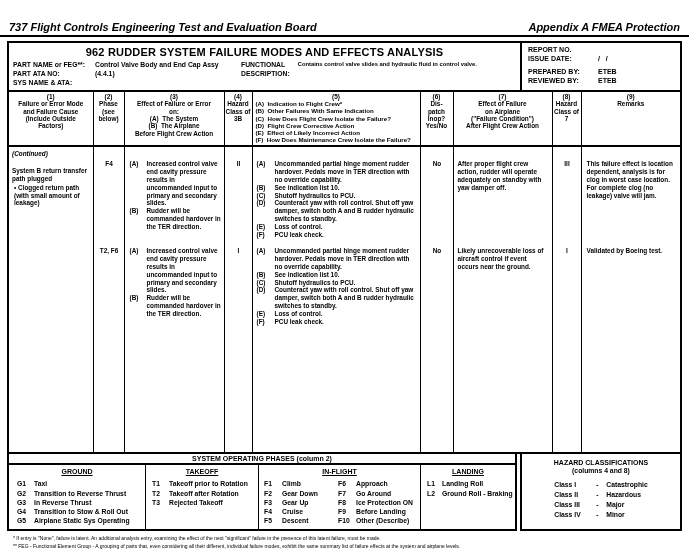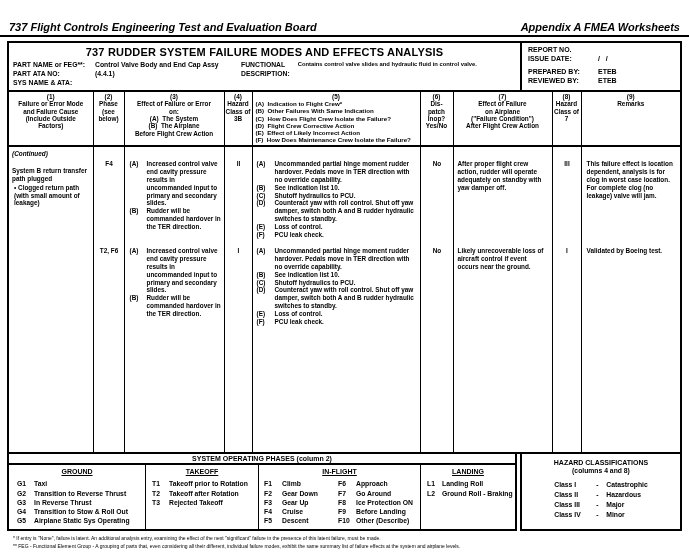--- a/index.html
+++ b/index.html
@@ -79,29 +79,29 @@
 
   .footnotes { margin:3px 7px 0 13px; font-size:5px; line-height:1.6; }
 </style>
 </head>
 <body>
 
 <div class="page">
 
   <div class="page-top">
     <div>737 Flight Controls Engineering Test and Evaluation Board</div>
-    <div>Appendix A   FMEA Worksheets</div>
+    <div>Appendix A   FMEA Protection</div>
   </div>
   <div class="rule"></div>
 
   <div class="sheet">
 
     <div class="title-block">
       <div class="title-left">
-        <div class="main-title">737 RUDDER SYSTEM FAILURE MODES AND EFFECTS ANALYSIS</div>
+        <div class="main-title">962 RUDDER SYSTEM FAILURE MODES AND EFFECTS ANALYSIS</div>
         <div class="info-area">
           <div class="info-line">
             <span class="lbl">PART NAME or FEG**:</span><span>Control Valve Body and End Cap Assy</span>
           </div>
           <div class="info-line">
             <span class="lbl">PART ATA NO:</span><span>(4.4.1)</span>
           </div>
           <div class="info-line">
             <span class="lbl">SYS NAME &amp; ATA:</span>
           </div>

